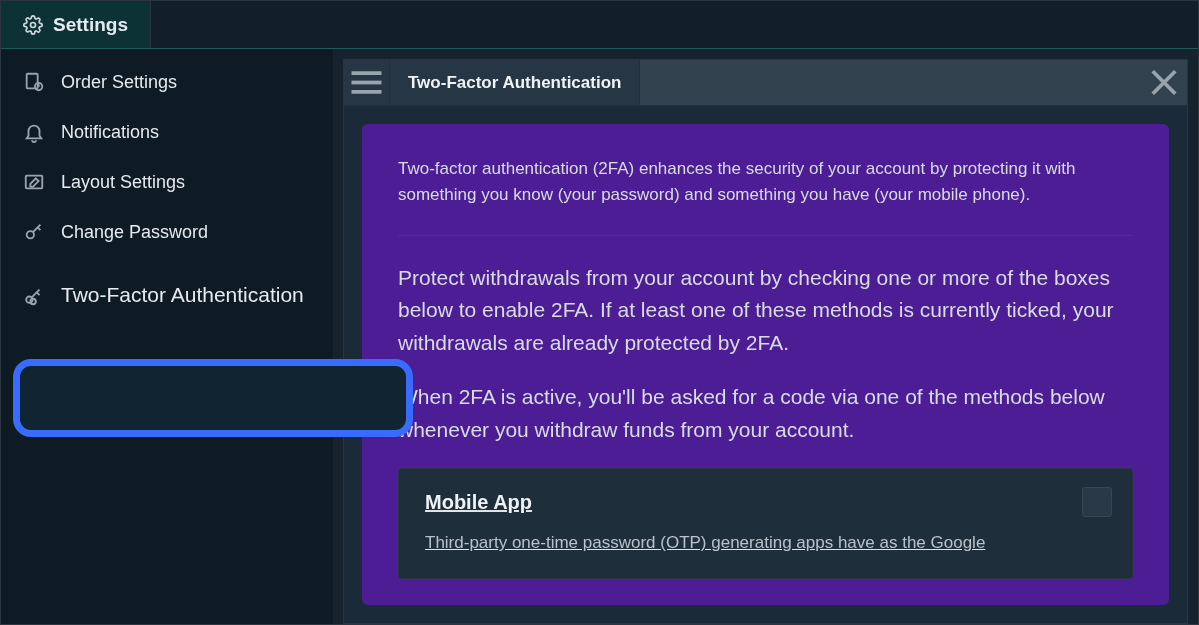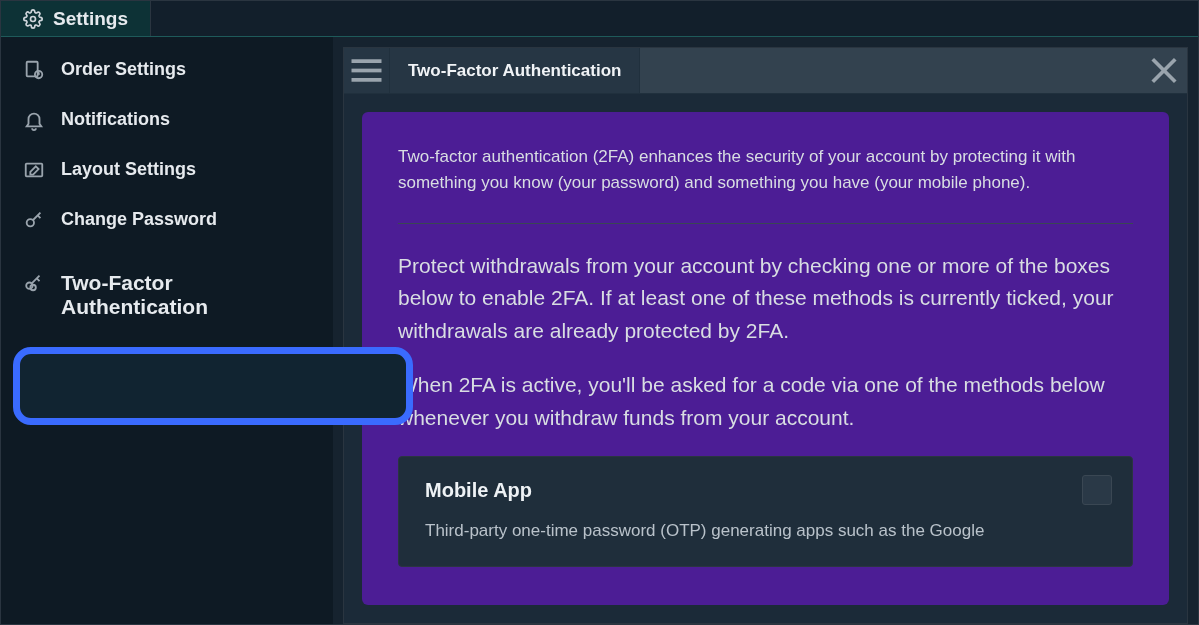--- a/index.html
+++ b/index.html
@@ -14,21 +14,21 @@
   .app {
     display: flex;
     flex-direction: column;
     width: 100%;
     height: 100%;
     border: 1px solid #2a3540;
   }
   
   .tabbar {
     display: flex;
-    height: 36px;
+    height: 48px;
     background: #121f2b;
     border-bottom: 1px solid #1e5a5a;
     align-items: stretch;
   }
   .tab {
     display: flex;
     align-items: center;
     gap: 10px;
     padding: 0 22px;
     color: #e6eaee;
@@ -52,25 +52,25 @@
     flex: 1;
     overflow: hidden;
   }
   .sidebar {
     width: 332px;
     background: #0e1a24;
     padding-top: 8px;
   }
   .side-item {
     display: flex;
-    align-items: flex-start;
+    align-items: flex-end;
     gap: 16px;
     padding: 14px 22px;
     font-size: 18px;
-    font-weight: 700;
+    font-weight: 400;
     color: #e6eaee;
     cursor: pointer;
   }
   .side-item .icon {
     width: 22px;
     height: 22px;
     display: inline-flex;
     color: #9aa4ad;
     flex-shrink: 0;
   }
@@ -171,20 +171,21 @@
     color: #d8dde2;
     margin-bottom: 22px;
   }
   .card {
     background: #1f2e3b;
     border: 1px solid #2a3540;
     border-radius: 4px;
     padding: 22px 26px;
     margin-top: 10px;
     position: relative;
+    text-decoration: underline;
   }
   .card-title {
     font-size: 20px;
     font-weight: 700;
     color: #eef2f5;
     margin-bottom: 16px;
   }
   .card-desc {
     font-size: 17px;
     line-height: 1.5;
@@ -302,21 +303,21 @@
         <div class="panel-body">
           <div class="black-box">
             <p class="intro">Two-factor authentication (2FA) enhances the security of your account by protecting it with something you know (your password) and something you have (your mobile phone).</p>
             <hr class="sep">
             <p class="para">Protect withdrawals from your account by checking one or more of the boxes below to enable 2FA. If at least one of these methods is currently ticked, your withdrawals are already protected by 2FA.</p>
             <p class="para">When 2FA is active, you'll be asked for a code via one of the methods below whenever you withdraw funds from your account.</p>
 
             <div class="card">
               <div class="card-check"></div>
               <div class="card-title">Mobile App</div>
-              <div class="card-desc">Third-party one-time password (OTP) generating apps such as the Google</div>
+              <div class="card-desc">Third-party one-time password (OTP) generating apps have as the Google</div>
             </div>
           </div>
         </div>
       </div>
     </div>
 
   </div>
 </div>
 
 </body></html>

